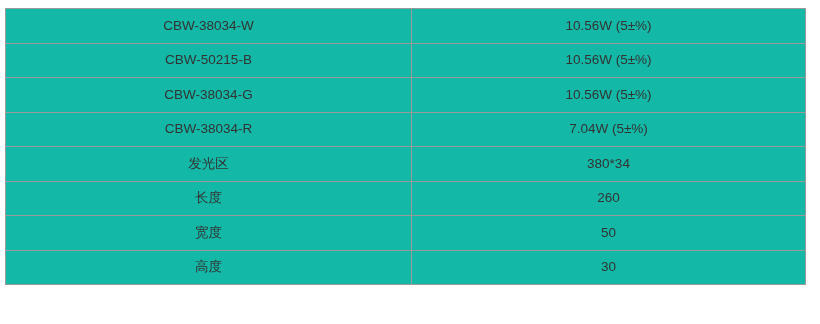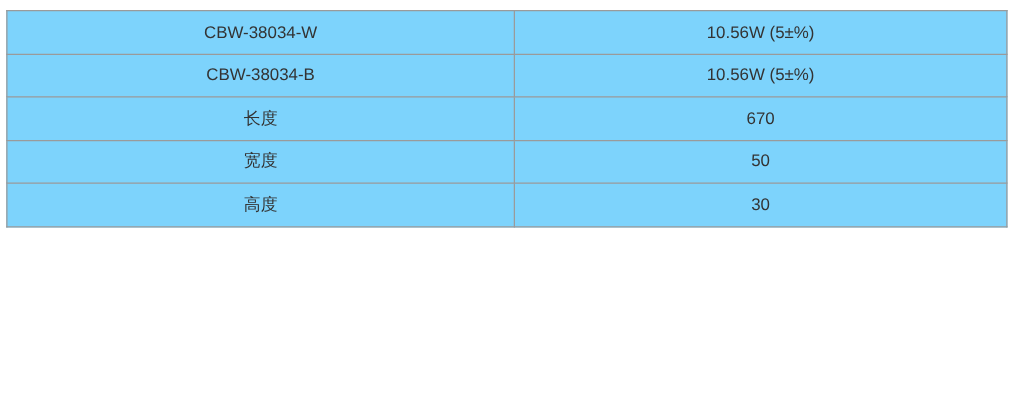--- a/index.html
+++ b/index.html
@@ -16,21 +16,21 @@
   .spec-table-wrap {
     position: absolute;
     left: 5px;
     top: 8px;
     width: 800px;
   }
   table.spec-table {
     border-collapse: collapse;
     table-layout: fixed;
     width: 800px;
-    background: #7dd3fc;
+    background: #14b8a6;
   }
   table.spec-table col.col-param { width: 406px; }
   table.spec-table col.col-value { width: 394px; }
   table.spec-table td {
     border: 1px solid #9a9a9a;
     height: 33.5px;
     padding: 0 6px;
     text-align: center;
     vertical-align: middle;
     font-size: 13.5px;
@@ -52,26 +52,38 @@
     <colgroup>
       <col class="col-param">
       <col class="col-value">
     </colgroup>
     <tbody>
       <tr>
         <td class="cell-param">CBW-38034-W</td>
         <td class="cell-value">10.56W (5±%)</td>
       </tr>
       <tr>
-        <td class="cell-param">CBW-38034-B</td>
+        <td class="cell-param">CBW-50215-B</td>
         <td class="cell-value">10.56W (5±%)</td>
       </tr>
       <tr>
+        <td class="cell-param">CBW-38034-G</td>
+        <td class="cell-value">10.56W (5±%)</td>
+      </tr>
+      <tr>
+        <td class="cell-param">CBW-38034-R</td>
+        <td class="cell-value">7.04W (5±%)</td>
+      </tr>
+      <tr>
+        <td class="cell-param">发光区</td>
+        <td class="cell-value">380*34</td>
+      </tr>
+      <tr>
         <td class="cell-param">长度</td>
-        <td class="cell-value">670</td>
+        <td class="cell-value">260</td>
       </tr>
       <tr>
         <td class="cell-param">宽度</td>
         <td class="cell-value">50</td>
       </tr>
       <tr>
         <td class="cell-param">高度</td>
         <td class="cell-value">30</td>
       </tr>
     </tbody>

